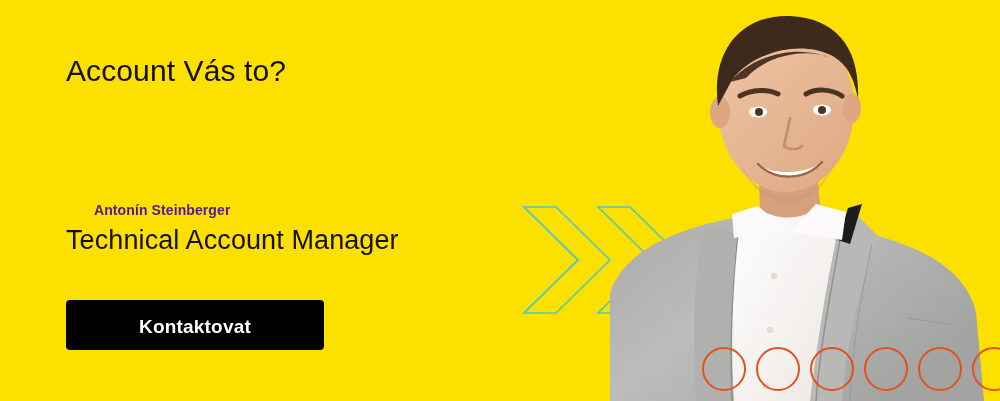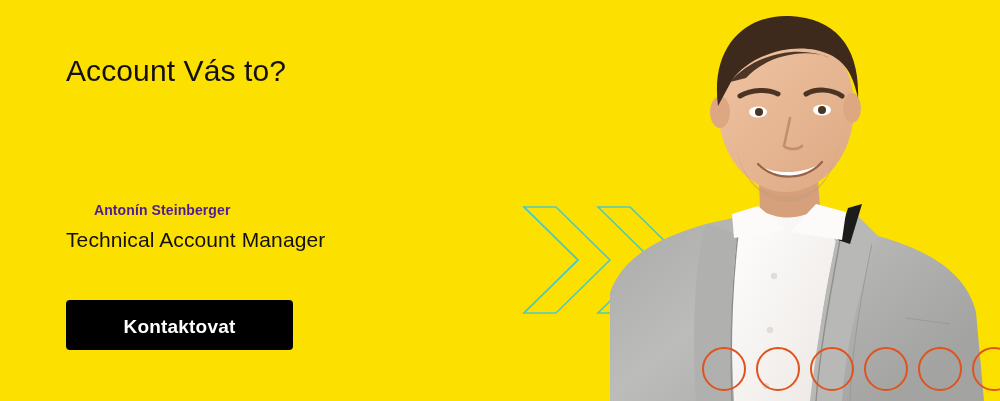--- a/index.html
+++ b/index.html
@@ -101,32 +101,32 @@
     line-height: 26px;
     color: #4c1d95;
     letter-spacing: 0.1px;
     white-space: nowrap;
     margin-left: 28px;
   }
   .person-role {
     position: absolute;
     top: 226px;
     left: 0;
-    font-size: 21px;
+    font-size: 27px;
     font-weight: 400;
     line-height: 28px;
     color: #14100e;
     letter-spacing: 0.1px;
     white-space: nowrap;
   }
   .cta-button {
     position: absolute;
     top: 300px;
     left: 0;
-    width: 227px;
+    width: 258px;
     height: 50px;
     background: #000000;
     color: #ffffff;
     border: none;
     border-radius: 4px;
     font-family: "Liberation Sans", sans-serif;
     font-size: 19px;
     font-weight: bold;
     letter-spacing: 0.2px;
     cursor: pointer;

